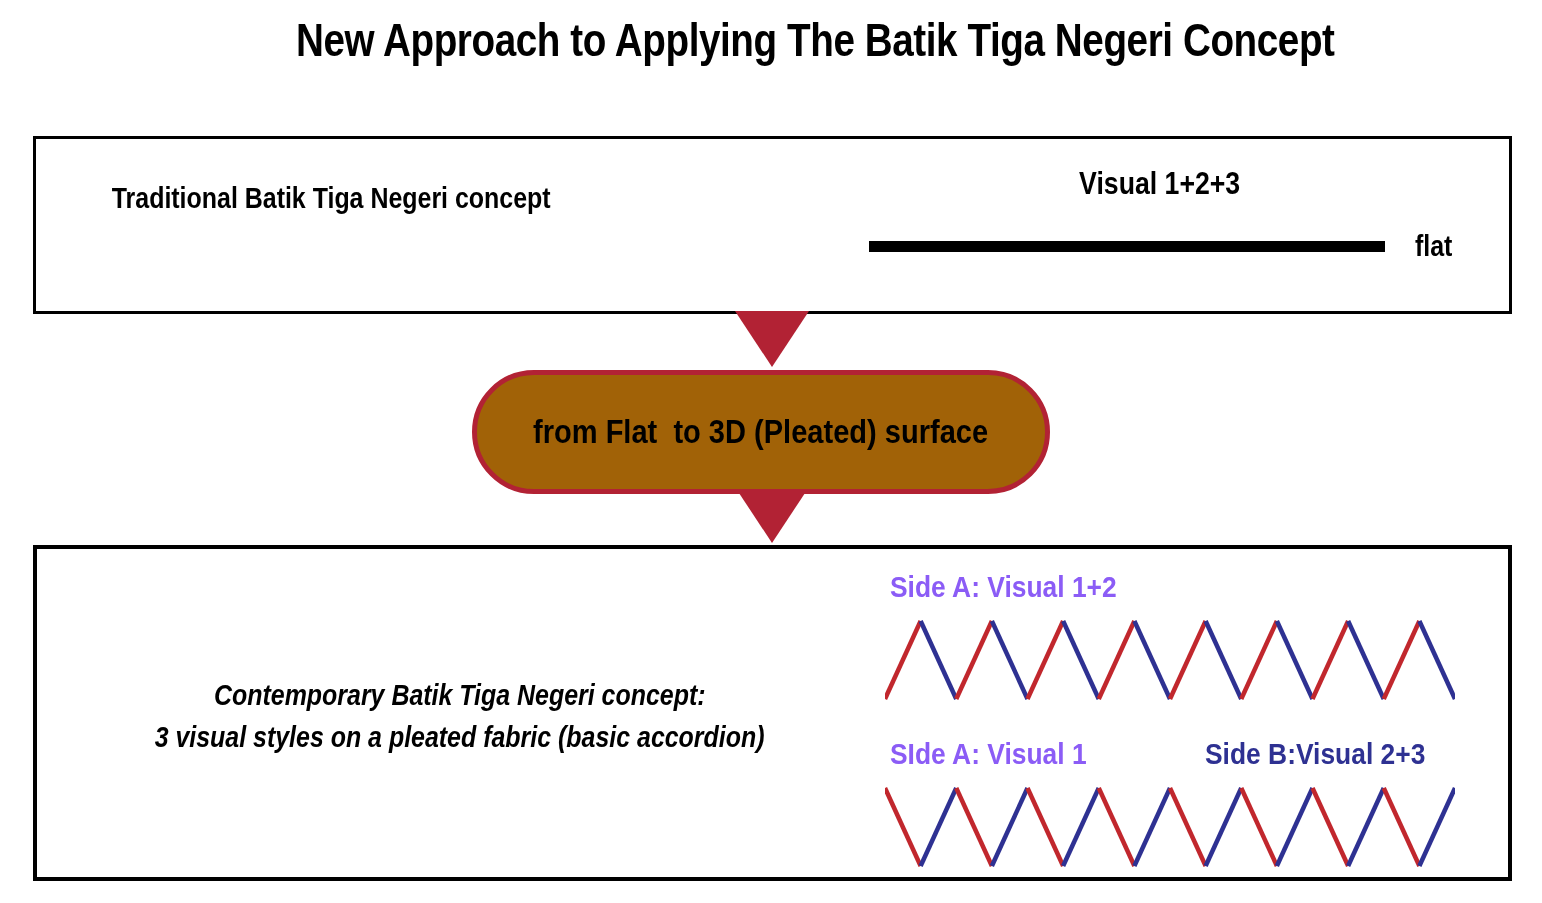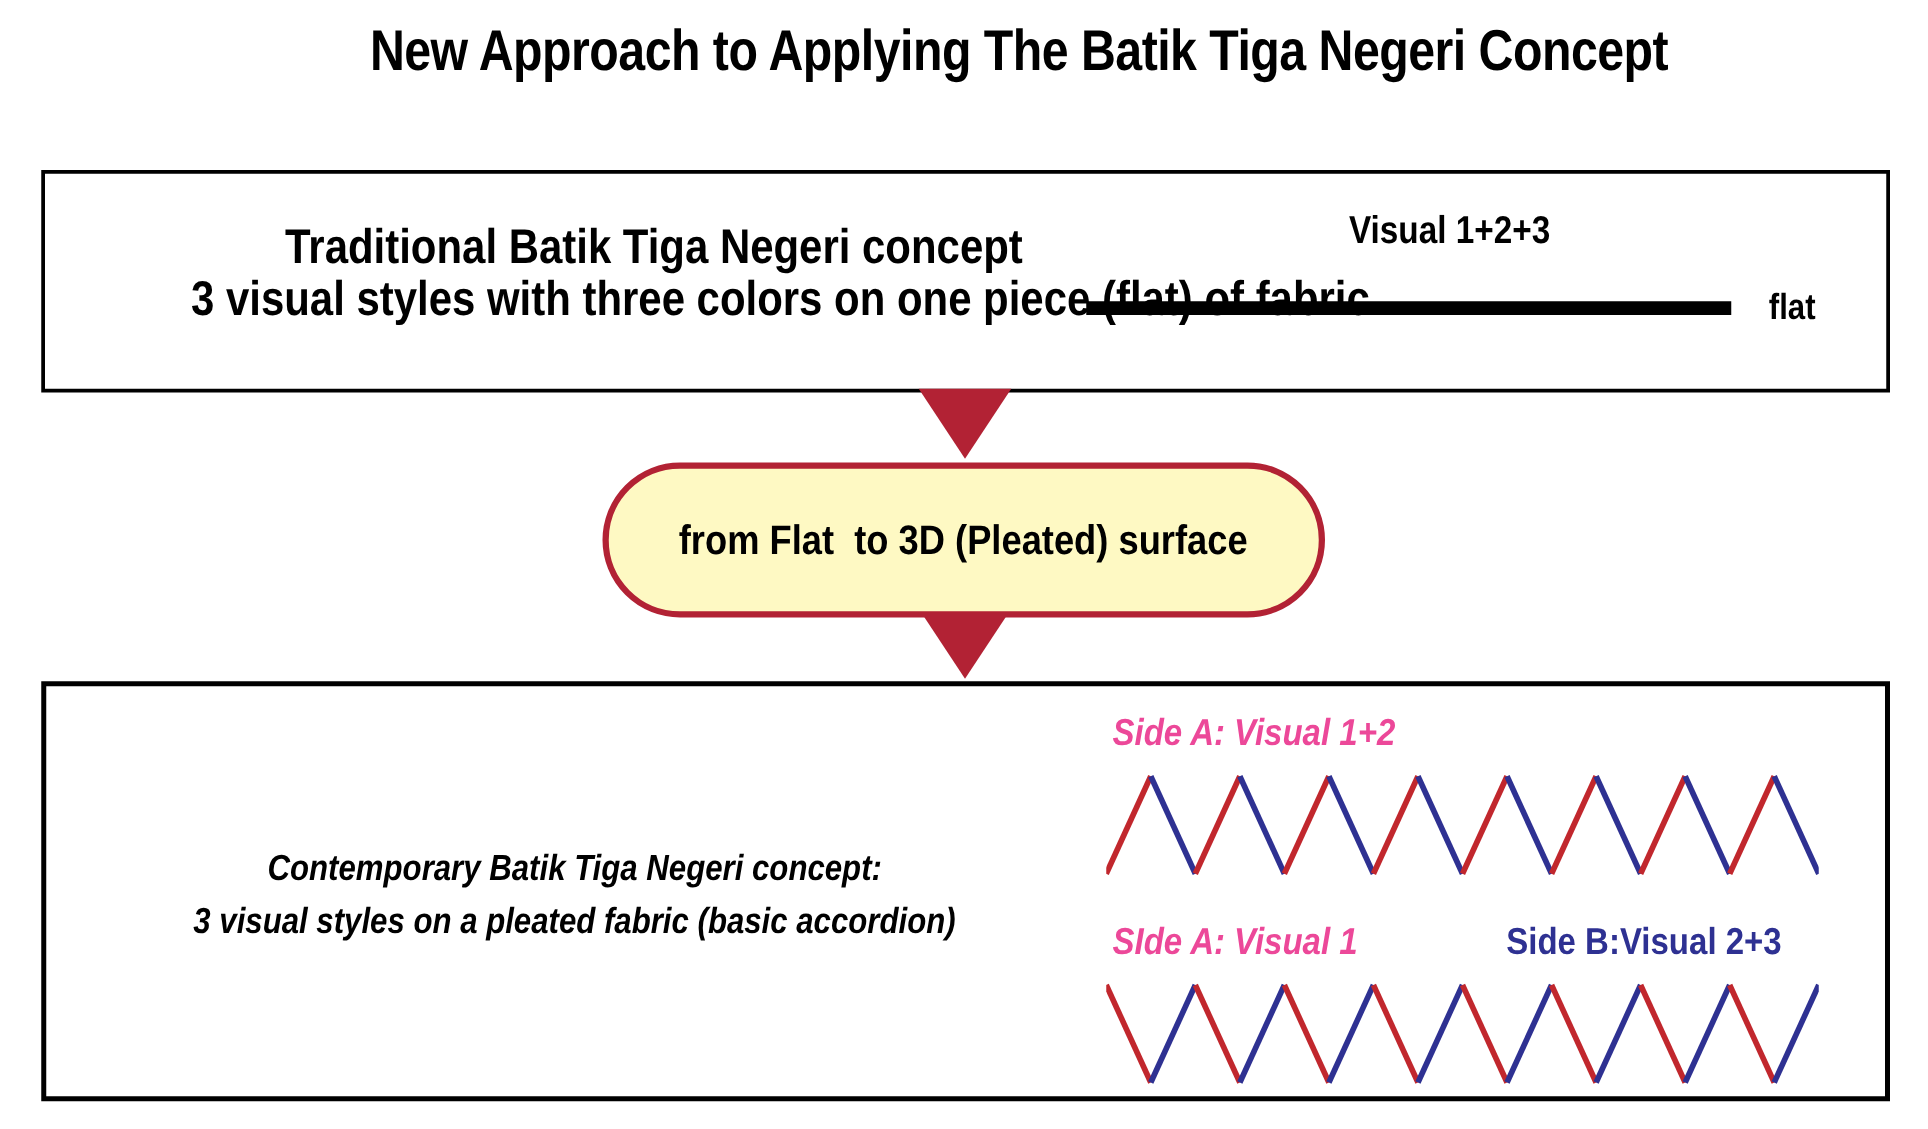--- a/index.html
+++ b/index.html
@@ -63,22 +63,22 @@
     height: 336px;
     border-width: 4px;
   }
 
   
   #traditional-text {
     position: absolute;
     left: 40px;
     top: 38px;
     width: 790px;
-    text-align: right;
-    font-size: 39px;
+    text-align: left;
+    font-size: 29px;
     line-height: 42px;
     color: #000000;
   }
   #traditional-text .ln {
     display: block;
   }
   #traditional-text .ln span {
     display: inline-block;
     transform: scaleX(0.86);
     transform-origin: center center;
@@ -131,28 +131,28 @@
     border-left: 37px solid transparent;
     border-right: 37px solid transparent;
     border-top: 56px solid #B22234;
   }
   #arrow-top { left: 735px; top: 311px; }
   #arrow-bottom { left: 735px; top: 487px; }
 
   
   #transition-pill {
     position: absolute;
-    left: 482px;
+    left: 472px;
     top: 370px;
     width: 578px;
     height: 124px;
     box-sizing: border-box;
     border: 5px solid #B22234;
     border-radius: 62px;
-    background: #fef9c3;
+    background: #a16207;
     display: flex;
     align-items: center;
     justify-content: center;
     z-index: 3;
   }
   #transition-pill-label {
     font-size: 33px;
     line-height: 40px;
     color: #000000;
     white-space: pre;
@@ -200,39 +200,38 @@
     font-size: 30px;
     line-height: 40px;
     top: 0;
   }
   .pleat-label span {
     display: inline-block;
     transform: scaleX(0.88);
     transform-origin: left center;
     white-space: pre;
   }
-  .side-a { color: #ec4899; left: 35px; font-style: italic; }
+  .side-a { color: #8b5cf6; left: 35px; }
   .side-b { color: #2E3192; left: 350px; }
 
   .zigzag-svg {
     position: absolute;
     left: 30px;
     top: 48px;
   }
 </style>
 </head>
 <body>
 
 <div id="diagram-title" class="cond"><span>New Approach to Applying The Batik Tiga Negeri Concept</span></div>
 
 <div id="traditional-panel" class="panel">
 
   <div id="traditional-text" class="cond">
     <span class="ln"><span>Traditional Batik Tiga Negeri concept</span></span>
-    <span class="ln"><span>3 visual styles with three colors on one piece (flat) of fabric</span></span>
   </div>
 
   <div id="visual-sum-label" class="cond"><span>Visual 1+2+3</span></div>
 
   <div id="flat-fabric-bar"></div>
 
   <div id="flat-label" class="cond"><span>flat</span></div>
 </div>
 
 <div id="arrow-top" class="down-arrow"></div>

